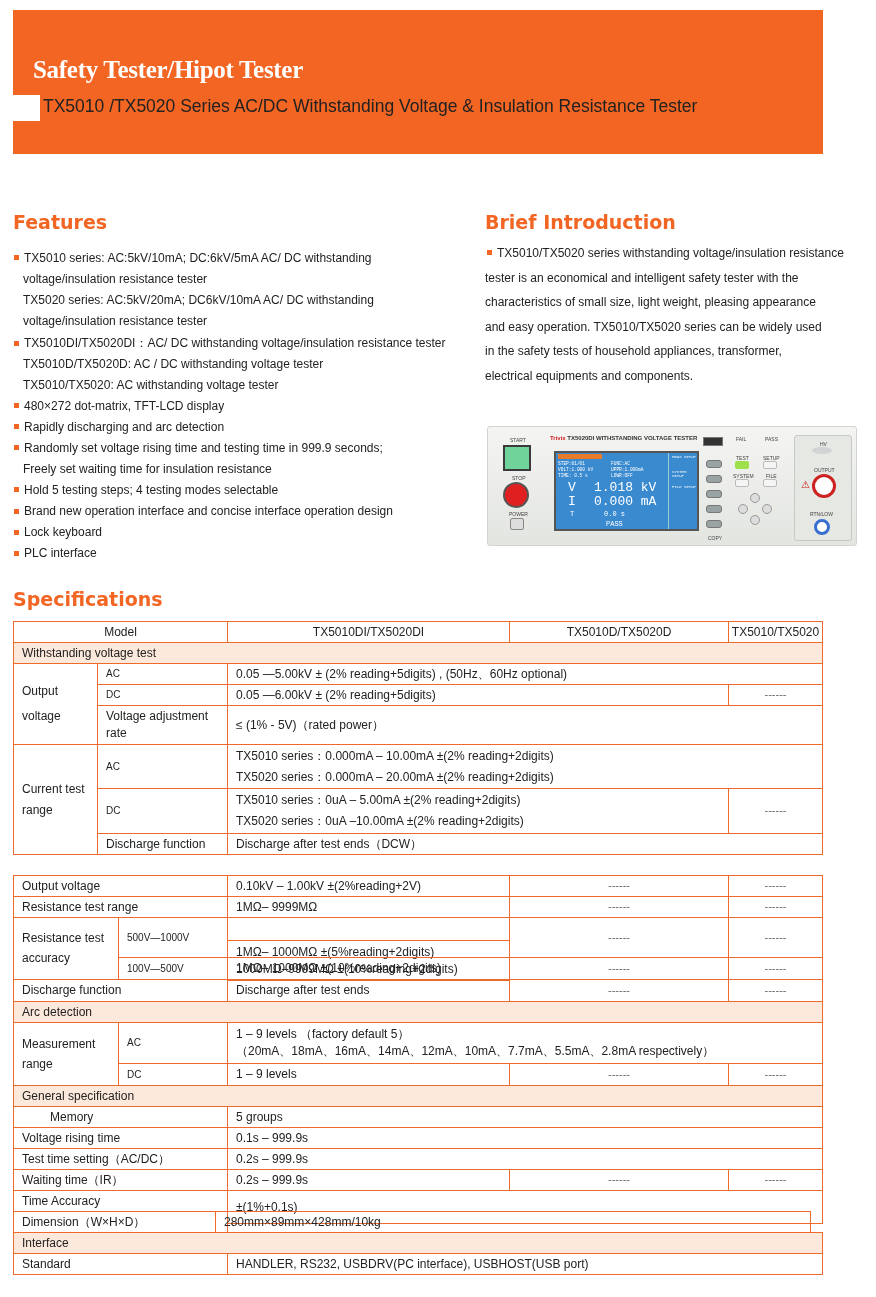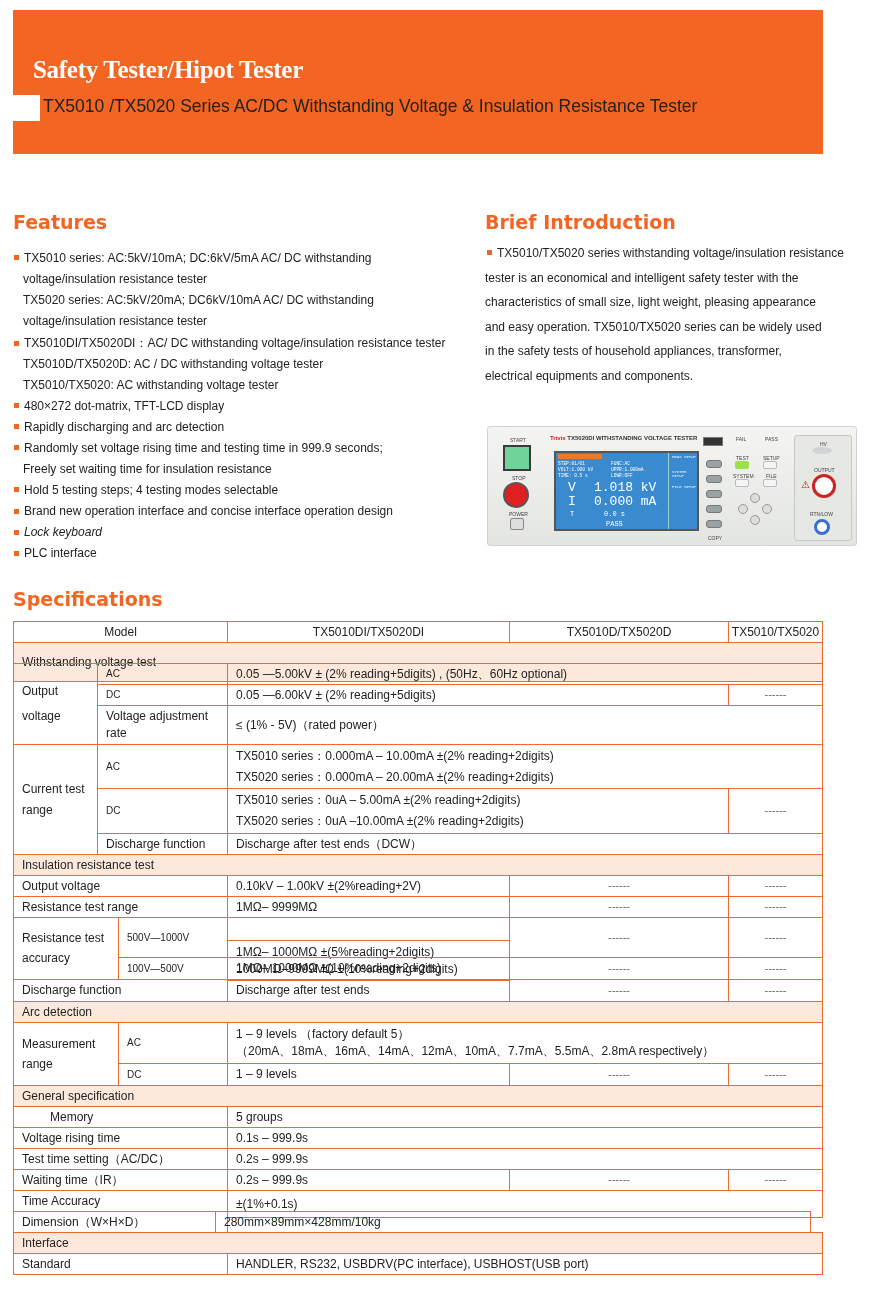--- a/index.html
+++ b/index.html
@@ -45,21 +45,21 @@
     <div class="feat cont" style="top: 314.3px;"><span>voltage/insulation resistance tester</span></div>
     <div class="feat" style="top: 335.4px;"><span class="bullet"></span><span>TX5010DI/TX5020DI：AC/ DC withstanding voltage/insulation resistance tester</span></div>
     <div class="feat cont" style="top: 356.5px;"><span>TX5010D/TX5020D: AC / DC withstanding voltage tester</span></div>
     <div class="feat cont" style="top: 377.6px;"><span>TX5010/TX5020: AC withstanding voltage tester</span></div>
     <div class="feat" style="top: 398.7px;"><span class="bullet"></span><span>480×272 dot-matrix, TFT-LCD display</span></div>
     <div class="feat" style="top: 419.8px;"><span class="bullet"></span><span>Rapidly discharging and arc detection</span></div>
     <div class="feat" style="top: 440.9px;"><span class="bullet"></span><span>Randomly set voltage rising time and testing time in 999.9 seconds;</span></div>
     <div class="feat cont" style="top: 462px;"><span>Freely set waiting time for insulation resistance</span></div>
     <div class="feat" style="top: 483.1px;"><span class="bullet"></span><span>Hold 5 testing steps; 4 testing modes selectable</span></div>
     <div class="feat" style="top: 504.2px;"><span class="bullet"></span><span>Brand new operation interface and concise interface operation design</span></div>
-    <div class="feat" style="top: 525.3px; font-style: italic;"><span class="bullet"></span><span>Lock keyboard</span></div>
+    <div class="feat" style="top: 525.3px;"><span class="bullet"></span><span>Lock keyboard</span></div>
     <div class="feat" style="top: 546.4px;"><span class="bullet"></span><span>PLC interface</span></div>
   </div>
 
 <div class="section-title" style="left:485px;top:211px;">Brief  Introduction</div>
 <div id="intro-list">
     <div class="intro" style="top: 246px; left: 487px;"><span class="bullet"></span><span>TX5010/TX5020 series withstanding voltage/insulation resistance</span></div>
     <div class="intro" style="top: 270.5px;"><span>tester is an economical and intelligent safety tester with the</span></div>
     <div class="intro" style="top: 295px;"><span>characteristics of small size, light weight, pleasing appearance</span></div>
     <div class="intro" style="top: 319.5px;"><span>and easy operation. TX5010/TX5020 series can be widely used</span></div>
     <div class="intro" style="top: 344px;"><span>in the safety tests of household appliances, transformer,</span></div>
@@ -132,21 +132,21 @@
 
 <div class="section-title" style="left:13px;top:588px;">Specifications</div>
 
 <div class="table-wrap">
 
   <div class="cell center" style="left:0;top:0;width:215px;height:22px;">Model</div>
   <div class="cell center" style="left:214px;top:0;width:283px;height:22px;">TX5010DI/TX5020DI</div>
   <div class="cell center" style="left:496px;top:0;width:220px;height:22px;text-align:center;">TX5010D/TX5020D</div>
   <div class="cell center" style="left:715px;top:0;width:95px;height:22px;">TX5010/TX5020</div>
 
-  <div class="cell hdr" style="left:0;top:21px;width:810px;height:40px;">Withstanding voltage test</div>
+  <div class="cell hdr" style="left:0;top:21px;width:810px;height:22px;">Withstanding voltage test</div>
 
   <div class="cell two" style="left:0;top:42px;width:85px;height:82px;">
     <span>Output</span>
     <span style="margin-top:8px;">voltage</span>
   </div>
   <div class="cell small" style="left:84px;top:42px;width:131px;height:22px;">AC</div>
   <div class="cell" style="left:214px;top:42px;width:596px;height:22px;">0.05 —5.00kV ± (2% reading+5digits) , (50Hz、60Hz optional)</div>
   <div class="cell small" style="left:84px;top:63px;width:131px;height:22px;">DC</div>
   <div class="cell" style="left:214px;top:63px;width:502px;height:22px;">0.05 —6.00kV ± (2% reading+5digits)</div>
   <div class="cell dash" style="left:715px;top:63px;width:95px;height:22px;">------</div>
@@ -167,21 +167,20 @@
   </div>
   <div class="cell small" style="left:84px;top:167px;width:131px;height:46px;">DC</div>
   <div class="cell two" style="left:214px;top:167px;width:502px;height:46px;">
     <span>TX5010 series：0uA – 5.00mA ±(2% reading+2digits)</span>
     <span style="margin-top:4px;">TX5020 series：0uA –10.00mA ±(2% reading+2digits)</span>
   </div>
   <div class="cell dash" style="left:715px;top:167px;width:95px;height:46px;">------</div>
   <div class="cell" style="left:84px;top:212px;width:131px;height:22px;">Discharge function</div>
   <div class="cell" style="left:214px;top:212px;width:596px;height:22px;">Discharge after test ends（DCW）</div>
 
-  <div class="cell hdr" style="left:0;top:233px;width:810px;height:22px;">Insulation resistance test</div>
   <div class="cell" style="left:0;top:254px;width:215px;height:22px;">Output voltage</div>
   <div class="cell" style="left:214px;top:254px;width:283px;height:22px;">0.10kV – 1.00kV ±(2%reading+2V)</div>
   <div class="cell dash" style="left:496px;top:254px;width:220px;height:22px;">------</div>
   <div class="cell dash" style="left:715px;top:254px;width:95px;height:22px;">------</div>
 
   <div class="cell" style="left:0;top:275px;width:215px;height:22px;">Resistance test range</div>
   <div class="cell" style="left:214px;top:275px;width:283px;height:22px;">1MΩ– 9999MΩ</div>
   <div class="cell dash" style="left:496px;top:275px;width:220px;height:22px;">------</div>
   <div class="cell dash" style="left:715px;top:275px;width:95px;height:22px;">------</div>
 
@@ -226,20 +225,20 @@
   <div class="cell" style="left:214px;top:485px;width:596px;height:22px;">5 groups</div>
   <div class="cell" style="left:0;top:506px;width:215px;height:22px;">Voltage rising time</div>
   <div class="cell" style="left:214px;top:506px;width:596px;height:22px;">0.1s – 999.9s</div>
   <div class="cell" style="left:0;top:527px;width:215px;height:22px;">Test time setting（AC/DC）</div>
   <div class="cell" style="left:214px;top:527px;width:596px;height:22px;">0.2s – 999.9s</div>
   <div class="cell" style="left:0;top:548px;width:215px;height:22px;">Waiting time（IR）</div>
   <div class="cell" style="left:214px;top:548px;width:283px;height:22px;">0.2s – 999.9s</div>
   <div class="cell dash" style="left:496px;top:548px;width:220px;height:22px;">------</div>
   <div class="cell dash" style="left:715px;top:548px;width:95px;height:22px;">------</div>
   <div class="cell" style="left:0;top:569px;width:215px;height:22px;">Time Accuracy</div>
-  <div class="cell" style="left:214px;top:569px;width:596px;height:28px;">±(1%+0.1s)</div>
+  <div class="cell" style="left:214px;top:569px;width:596px;height:34px;">±(1%+0.1s)</div>
   <div class="cell" style="left:0;top:590px;width:215px;height:22px;">Dimension（W×H×D）</div>
   <div class="cell" style="left:202px;top:590px;width:596px;height:22px;">280mm×89mm×428mm/10kg</div>
 
   <div class="cell hdr" style="left:0;top:611px;width:810px;height:22px;">Interface</div>
   <div class="cell" style="left:0;top:632px;width:215px;height:22px;">Standard</div>
   <div class="cell" style="left:214px;top:632px;width:596px;height:22px;">HANDLER, RS232, USBDRV(PC interface), USBHOST(USB port)</div>
 </div>
 
 </body></html>

